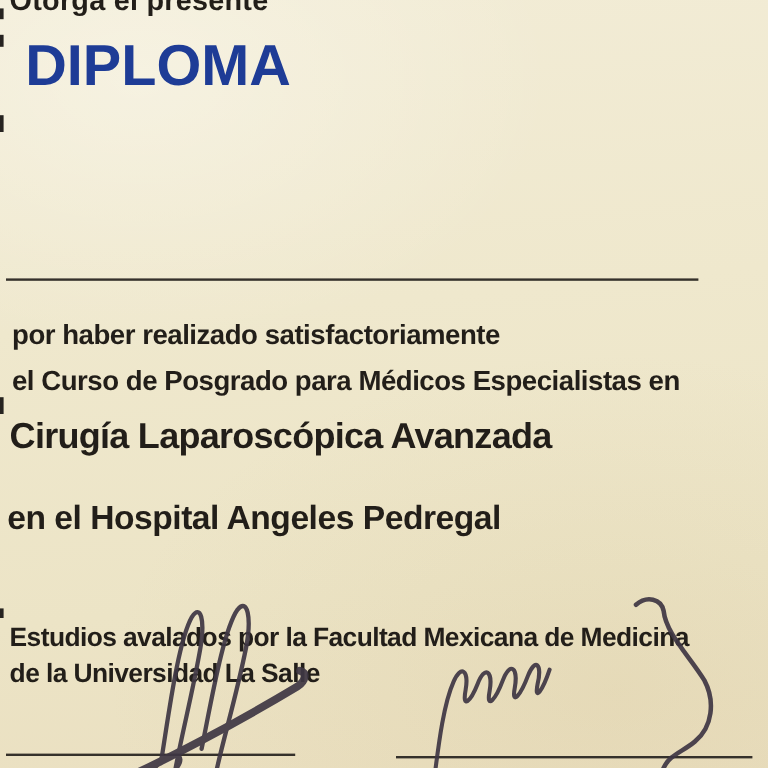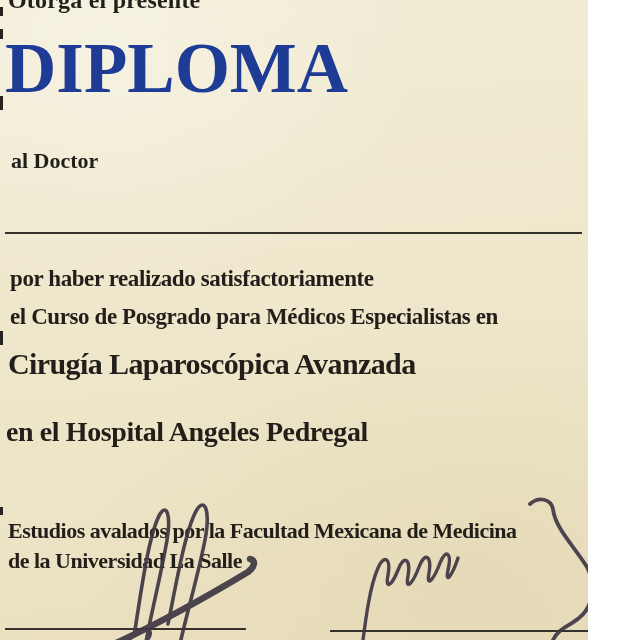--- a/index.html
+++ b/index.html
@@ -1,30 +1,29 @@
 <!DOCTYPE html>
 <html><head>
 <meta charset="utf-8">
 <style>
   html,body{margin:0;padding:0;}
   body{
     width:640px;height:640px;overflow:hidden;
     font-family:"Liberation Sans","DejaVu Sans",sans-serif;
   }
   .scan{
-    position:relative;width:588px;height:640px;overflow:hidden;
+    position:relative;width:640px;height:640px;overflow:hidden;
     background:
       radial-gradient(90% 60% at 18% 10%, rgba(255,255,250,0.35), rgba(255,255,250,0) 60%),
       radial-gradient(120% 80% at 80% 90%, rgba(205,185,135,0.18), rgba(205,185,135,0) 55%),
       linear-gradient(175deg,#f2ecd6 0%, #efe8cd 40%, #ece4c6 75%, #eadfc0 100%);
-    font-family: Liberation Serif, serif;
   }
   .t{position:absolute;white-space:nowrap;color:#221e19;}
   .pretitle{left:8px;top:-13px;font-size:24px;font-weight:700;letter-spacing:0.2px;}
-  .title{left:5px;top:28px;font-size:71px;font-weight:700;letter-spacing:0px;color:#1e3c96;}
+  .title{left:21px;top:28px;font-size:48px;font-weight:700;letter-spacing:0px;color:#1e3c96;}
   .rec-label{left:11px;top:148px;font-size:22px;font-weight:700;}
   .rec-name{left:8px;top:191px;font-size:33px;font-weight:700;letter-spacing:-1.2px;}
   .body1{left:10px;top:266px;font-size:23px;font-weight:700;letter-spacing:-0.4px;}
   .body2{left:10px;top:304px;font-size:23px;font-weight:700;letter-spacing:-0.4px;}
   .course{left:8px;top:347px;font-size:30px;font-weight:700;letter-spacing:-0.6px;}
   .venue1{left:6px;top:416px;font-size:28px;font-weight:700;letter-spacing:-0.4px;}
   .venue2{left:10px;top:444px;font-size:23px;font-weight:700;letter-spacing:-0.4px;}
   .endorse1{left:8px;top:518px;font-size:22px;font-weight:700;letter-spacing:-0.5px;}
   .endorse2{left:8px;top:548px;font-size:22px;font-weight:700;letter-spacing:-0.5px;}
   .rule{position:absolute;background:#35312b;}
@@ -40,21 +39,20 @@
 <div class="scan">
 
   <div class="edge-tick" style="top:7px;height:9px;"></div>
   <div class="edge-tick" style="top:29px;height:10px;"></div>
   <div class="edge-tick" style="top:96px;height:14px;"></div>
   <div class="edge-tick" style="top:331px;height:14px;"></div>
   <div class="edge-tick" style="top:507px;height:8px;"></div>
 
   <div class="t pretitle">Otorga el presente</div>
   <div class="t title">DIPLOMA</div>
-  <div class="t rec-label">al Doctor</div>
   <div class="rule name-rule"></div>
 
   <div class="t body1">por haber realizado satisfactoriamente</div>
   <div class="t body2">el Curso de Posgrado para Médicos Especialistas en</div>
   <div class="t course">Cirugía Laparoscópica Avanzada</div>
 
   <div class="t venue1">en el Hospital Angeles Pedregal</div>
 
   <div class="t endorse1">Estudios avalados por la Facultad Mexicana de Medicina</div>
   <div class="t endorse2">de la Universidad La Salle</div>

